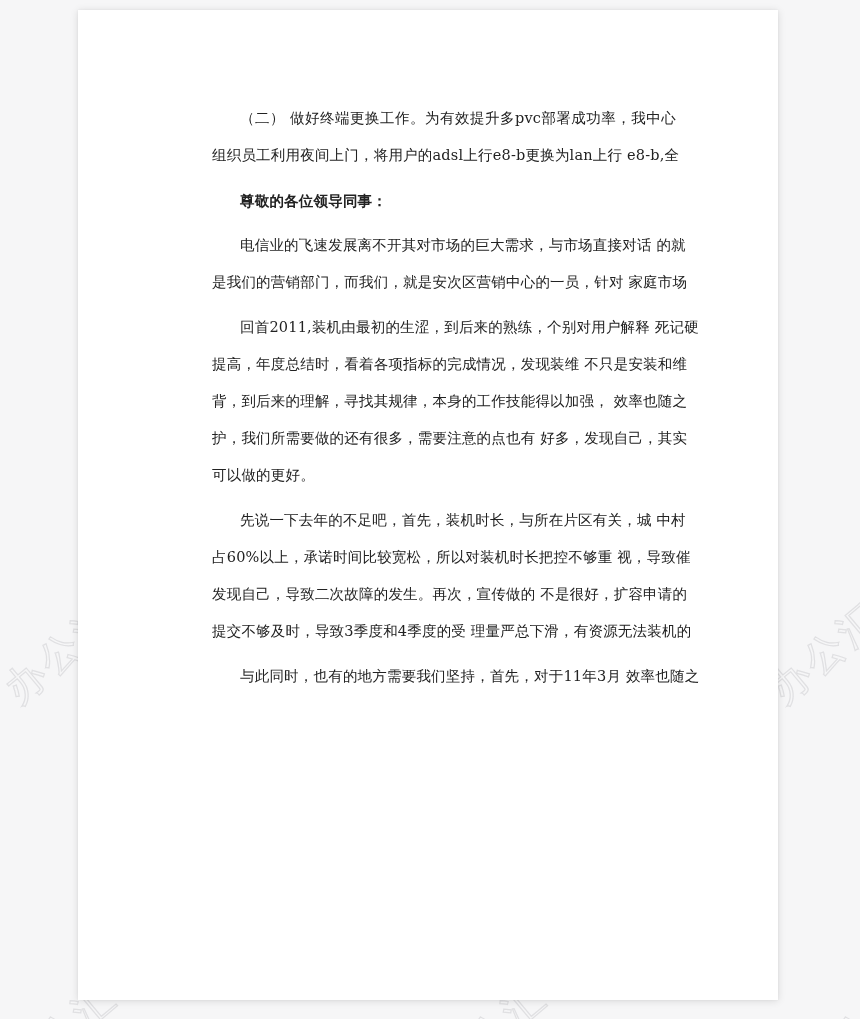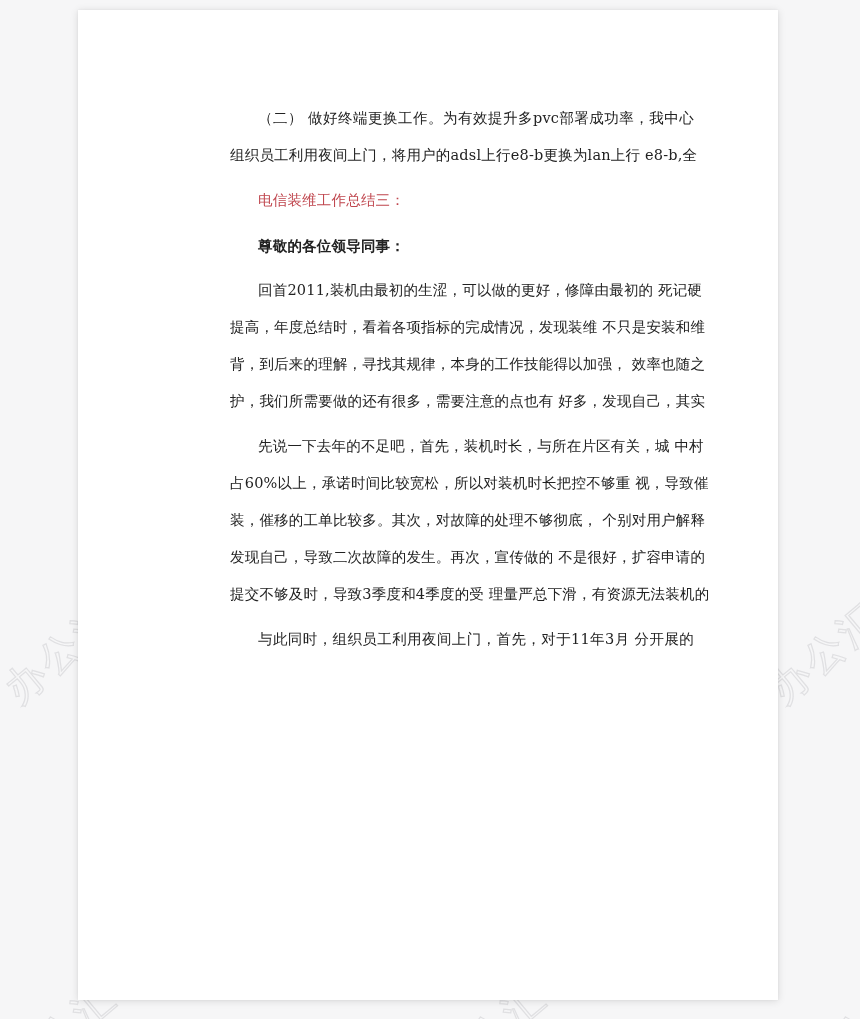--- a/index.html
+++ b/index.html
@@ -18,21 +18,21 @@
       position: absolute;
       left: 78px;
       top: 10px;
       width: 700px;
       height: 990px;
       background: #ffffff;
       box-shadow: 0 1px 8px rgba(0,0,0,0.12), 0 0 2px rgba(0,0,0,0.06);
     }
     .content {
       position: absolute;
-      left: 152px;
+      left: 134px;
       top: 90px;
       width: 464px;
       color: #222222;
       font-size: 14.5px;
       letter-spacing: 0.2px;
     }
     .para {
       margin: 0 0 8px 0;
       line-height: 37px;
       text-indent: 0;
@@ -72,45 +72,44 @@
 <div class="watermark" style="left:790px; top:1005px;">办公汇</div>
 
 <div class="page">
   <div class="content">
 
     <div class="para" style="margin-top:0;">
       <span class="line" style="padding-left:28px;">（二）  做好终端更换工作。为有效提升多pvc部署成功率，我中心</span>
       <span class="line">组织员工利用夜间上门，将用户的adsl上行e8-b更换为lan上行  e8-b,全</span>
     </div>
 
-    <div class="para heading">
-      <span class="line last" style="padding-left:28px;">电信装维工作总结三：</span>
-    </div>
 
     <div class="para">
       <span class="line last" style="padding-left:28px;font-weight:bold;">尊敬的各位领导同事：</span>
     </div>
 
 
     <div class="para">
+      <span class="line" style="padding-left:28px;">电信业的飞速发展离不开其对市场的巨大需求，与市场直接对话  的就</span>
+      <span class="line">是我们的营销部门，而我们，就是安次区营销中心的一员，针对  家庭市场</span>
     </div>
 
     <div class="para">
-      <span class="line" style="padding-left:28px;">回首2011,装机由最初的生涩，可以做的更好，修障由最初的  死记硬</span>
+      <span class="line" style="padding-left:28px;">回首2011,装机由最初的生涩，到后来的熟练，个别对用户解释  死记硬</span>
       <span class="line">提高，年度总结时，看着各项指标的完成情况，发现装维  不只是安装和维</span>
       <span class="line">背，到后来的理解，寻找其规律，本身的工作技能得以加强，  效率也随之</span>
       <span class="line">护，我们所需要做的还有很多，需要注意的点也有  好多，发现自己，其实</span>
+      <span class="line last">可以做的更好。</span>
     </div>
 
     <div class="para">
       <span class="line" style="padding-left:28px;">先说一下去年的不足吧，首先，装机时长，与所在片区有关，城  中村</span>
       <span class="line">占60%以上，承诺时间比较宽松，所以对装机时长把控不够重  视，导致催</span>
-      <span class="line">装，催移的工单比较多。其次，对故障的处理不够彻底，  个别对用户解释</span>
       <span class="line">发现自己，导致二次故障的发生。再次，宣传做的  不是很好，扩容申请的</span>
       <span class="line">提交不够及时，导致3季度和4季度的受  理量严总下滑，有资源无法装机的</span>
     </div>
 
     <div class="para">
-      <span class="line" style="padding-left:28px;">与此同时，组织员工利用夜间上门，首先，对于11年3月   分开展的</span>
+      <span class="line" style="padding-left:28px;">与此同时，也有的地方需要我们坚持，首先，对于11年3月   效率也随之</span>
     </div>
 
   </div>
 </div>
 
 </body></html>

